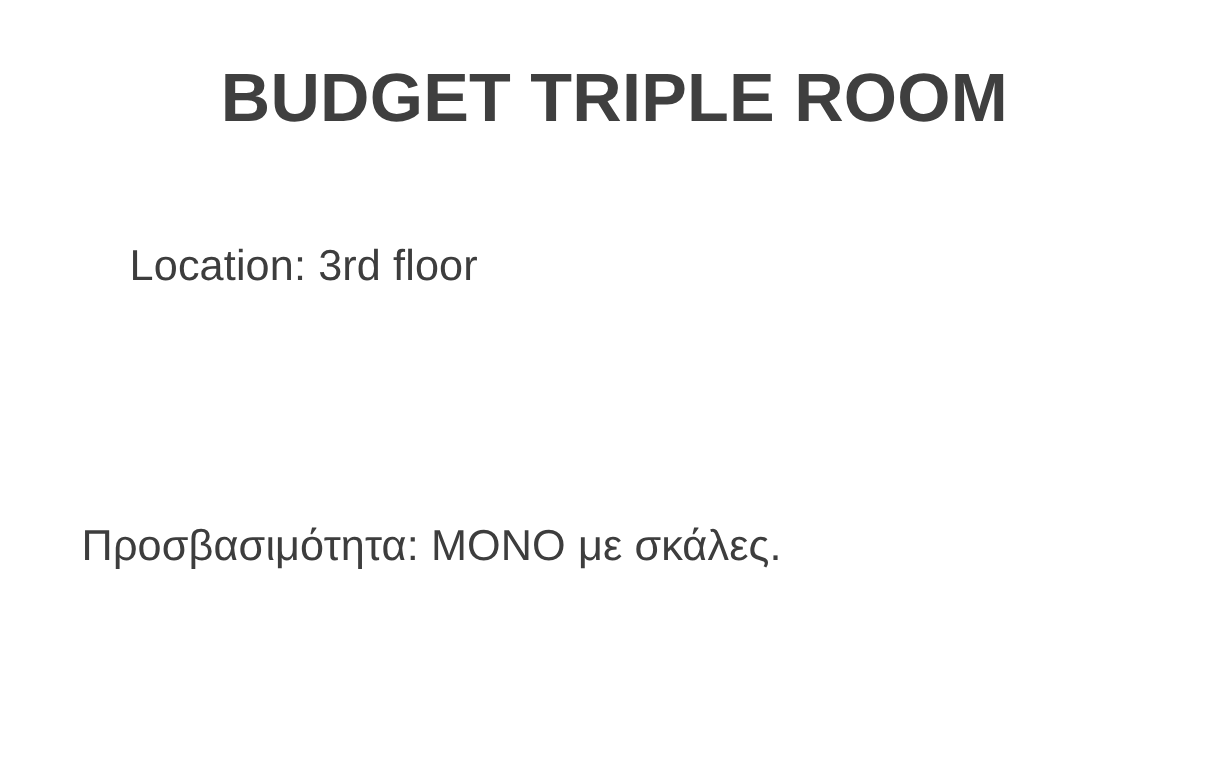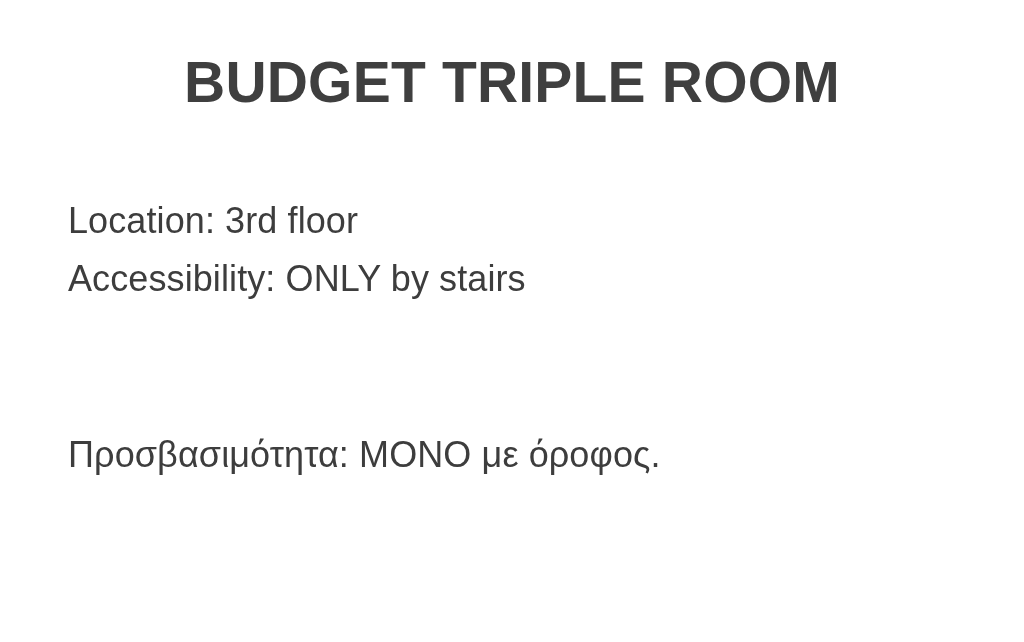--- a/index.html
+++ b/index.html
@@ -41,21 +41,21 @@
     position: absolute;
     left: 68px;
     font-size: 36px;
     font-weight: normal;
     color: #3d3d3d;
     line-height: 58px;
     letter-spacing: 0.1px;
     white-space: nowrap;
   }
 
-  .block-en { top: 192px; }
+  .block-en { top: 192px; margin-left: 40px; }
   .block-el { top: 426px; }
 
   .line {
     display: block;
     height: 58px;
   }
 
   
   .misspelled {
     position: relative;
@@ -76,20 +76,19 @@
 </style>
 </head>
 <body>
 
 <div class="page">
 
   <div class="doc-title">BUDGET TRIPLE ROOM</div>
 
   <div class="block block-en">
     <span class="line">Location: 3rd floor</span>
-    <span class="line">Accessibility: ONLY by stairs</span>
   </div>
 
   <div class="block block-el">
-    <span class="line">Προσβασιμότητα: ΜΟΝΟ με όροφος.</span>
+    <span class="line">Προσβασιμότητα: ΜΟΝΟ με σκάλες.</span>
   </div>
 
 </div>
 
 </body></html>

